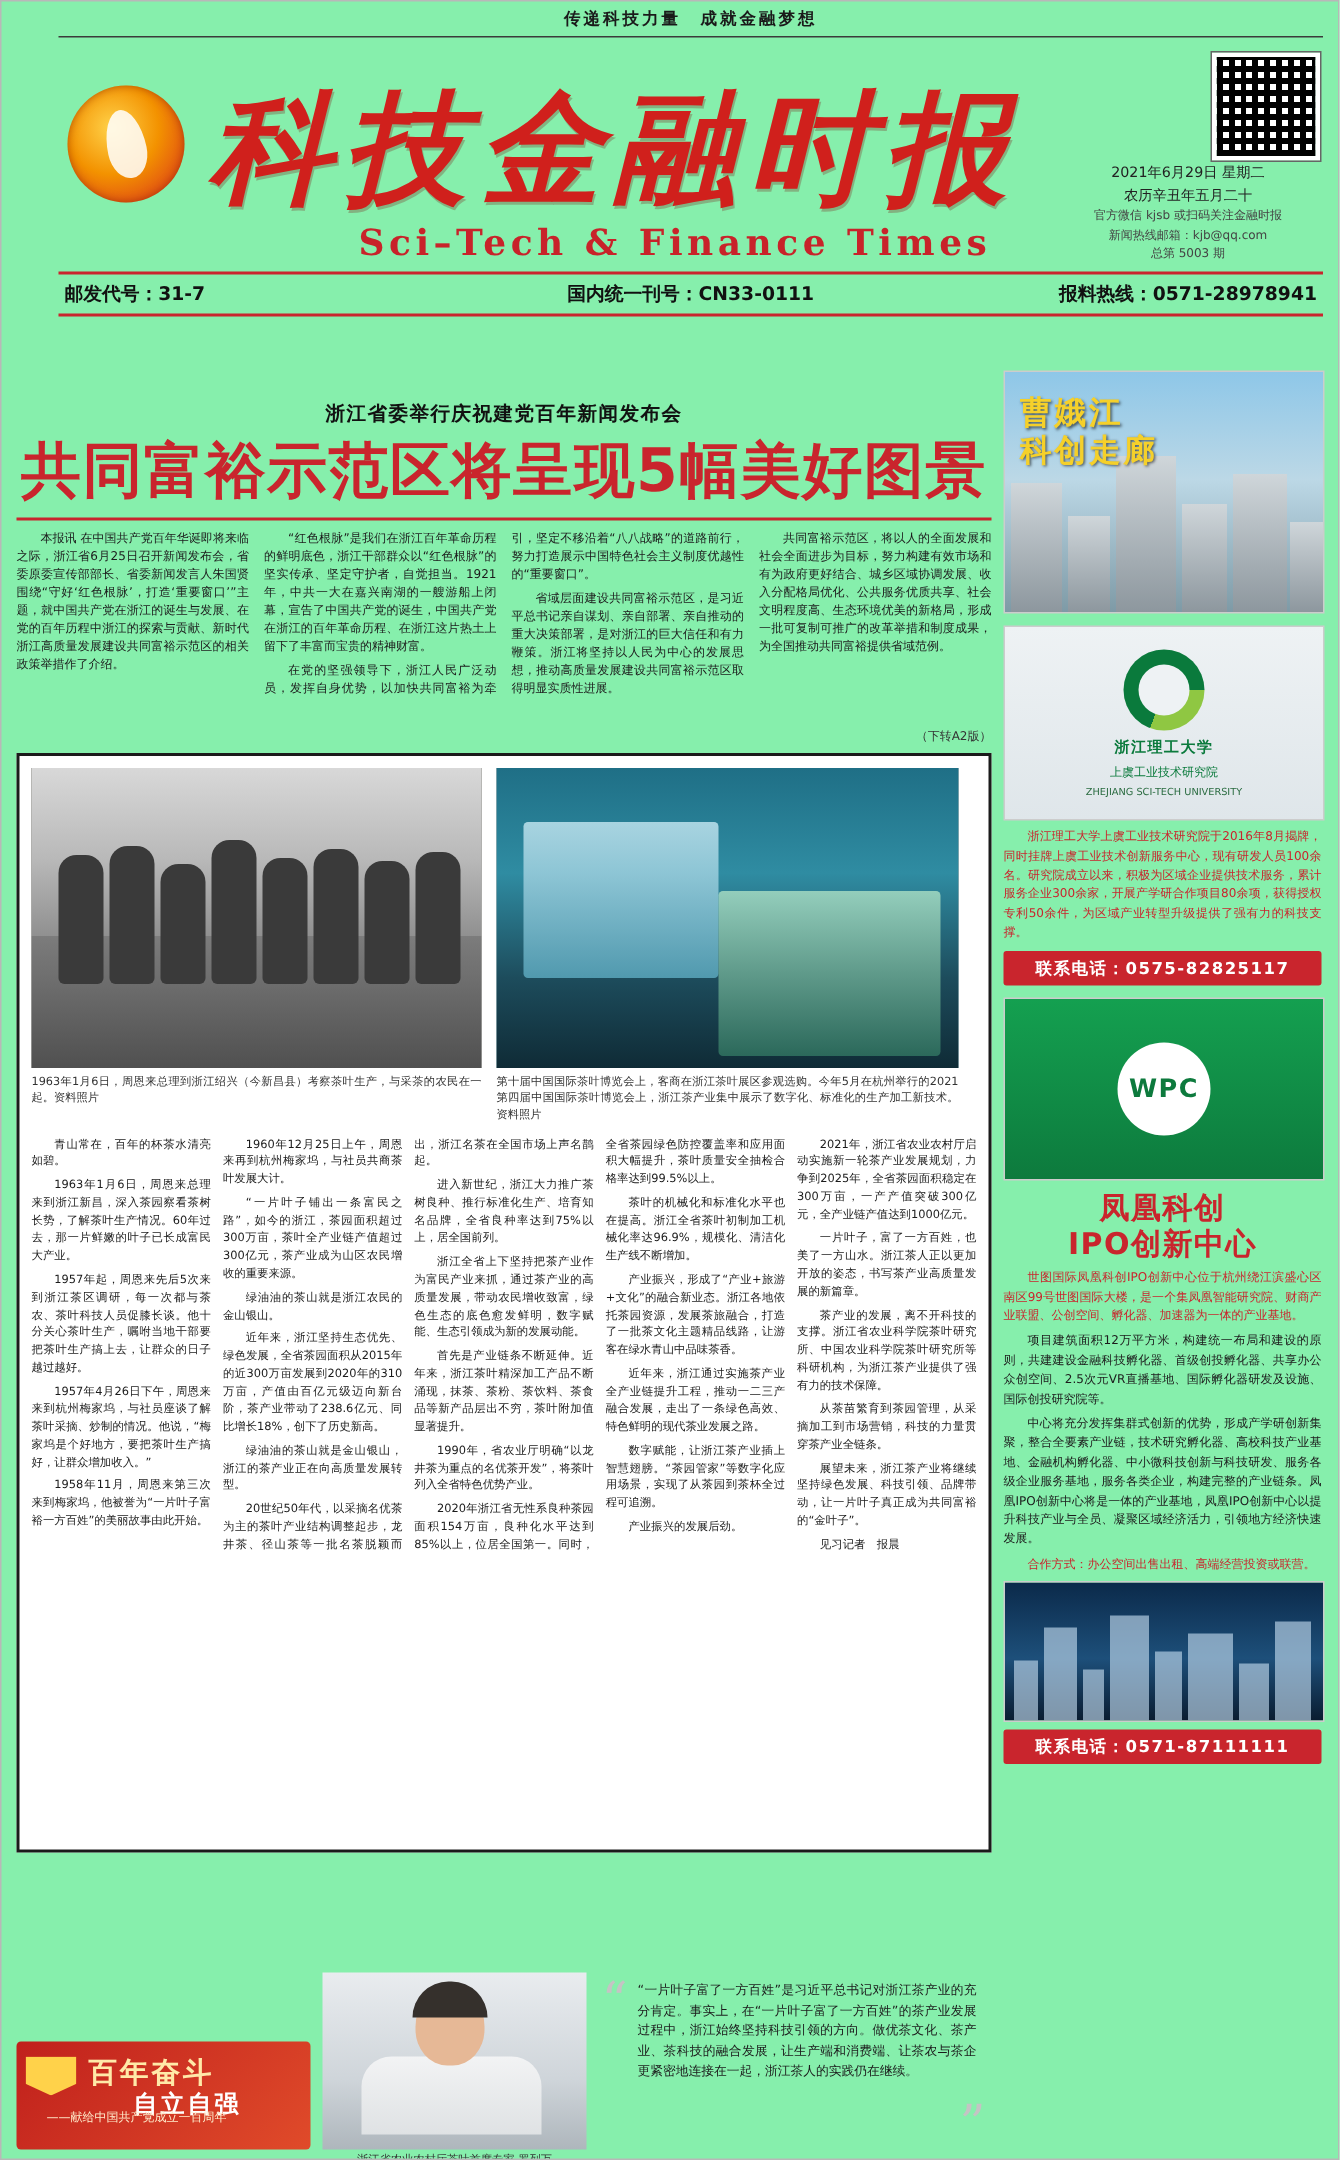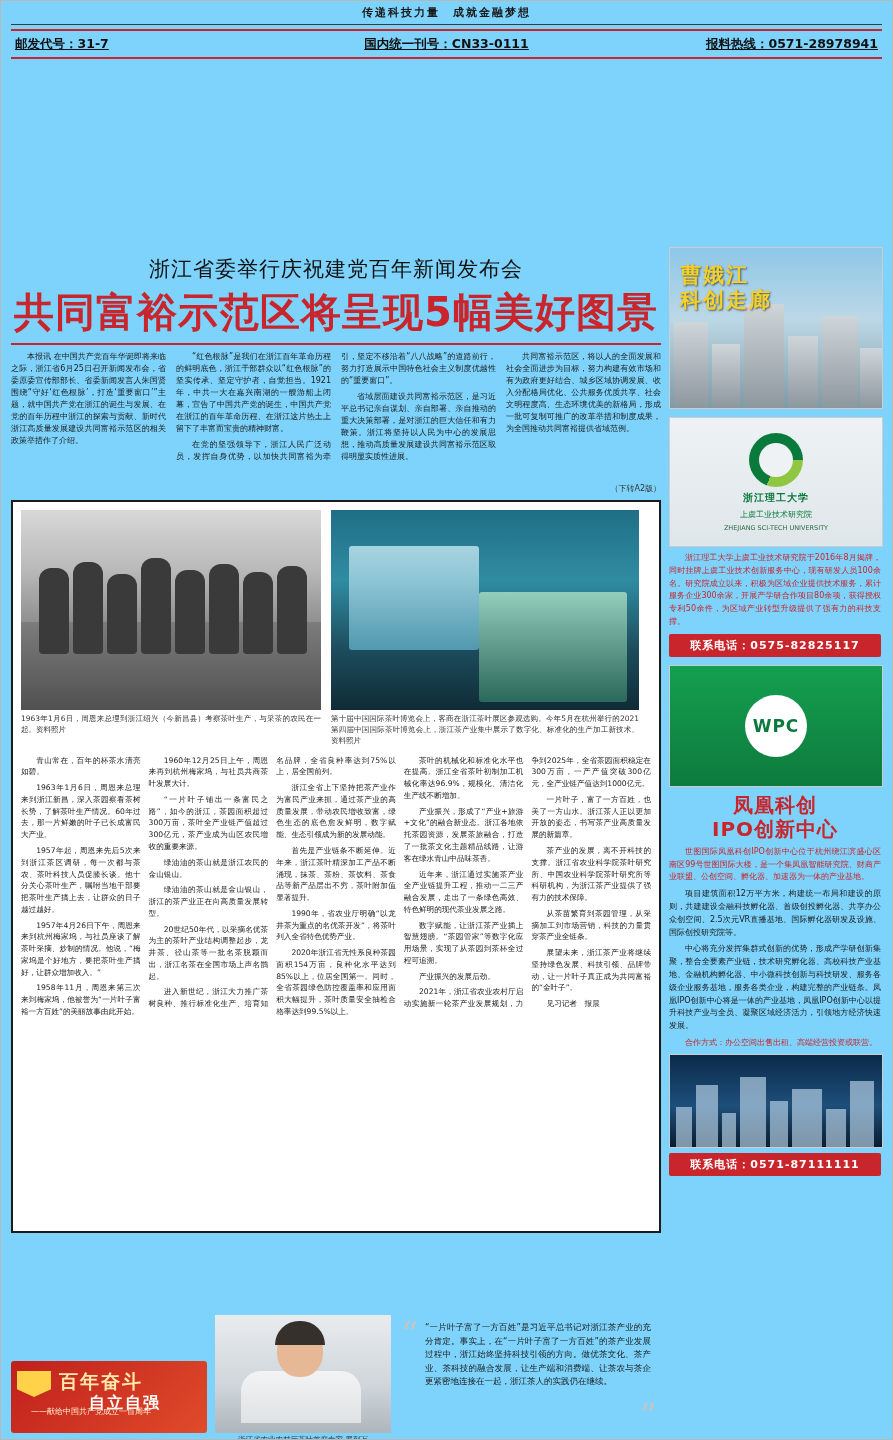--- a/index.html
+++ b/index.html
@@ -9,22 +9,23 @@
     font-family:"DejaVu Sans","Liberation Sans",sans-serif;
     color:#111;
     overflow:hidden;
     position:relative;
   }
   .page{
     position:relative;
     width:893px;height:1440px;
     box-sizing:border-box;
     border:1px solid #b8b8b8;
-    background:#7dd3fc;
+    background:#86efac;
     overflow:hidden;
+    padding-left:28px;
   }
   
   .slogan{
     text-align:center;
     font-size:11px;
     letter-spacing:2px;
     padding:4px 0 2px;
     color:#1a1a1a;
     font-weight:bold;
   }
@@ -85,34 +86,34 @@
   .masthead-meta .small{font-size:8px;color:#444;}
   
   .infobar{
     margin:4px 10px 0;
     border-top:2px solid #c9252d;
     border-bottom:2px solid #c9252d;
     height:26px;
     display:flex;align-items:center;
     font-size:12.5px;font-weight:bold;color:#111;
   }
-  .infobar div{flex:1;text-align:center;text-decoration:underline;}
+  .infobar div{flex:1;text-align:center;}
   .infobar div:first-child{text-align:left;padding-left:4px;}
   .infobar div:last-child{text-align:right;padding-right:4px;}
   
   .content{
     position:absolute;left:10px;top:246px;right:10px;bottom:6px;
     display:flex;gap:8px;
   }
   .left-col{width:650px;position:relative;}
   .right-col{width:212px;position:relative;}
   
   .kicker{
-    text-align:center;font-size:21px;font-weight:normal;color:#111;
-    letter-spacing:1px;margin-top:8px;
+    text-align:center;font-size:13px;font-weight:bold;color:#111;
+    letter-spacing:1px;margin-top:20px;
   }
   .headline{
     text-align:center;
     font-size:40px;font-weight:bold;color:#c9252d;
     letter-spacing:1px;line-height:1.15;margin:6px 0 8px;
     font-family:"DejaVu Sans","Liberation Sans",sans-serif;
   }
   .lead-rule{height:2px;background:#c9252d;margin:0 0 6px;}
   .lead-body{
     column-count:4;column-gap:10px;column-rule:0;
@@ -287,20 +288,33 @@
   .city-photo i{position:absolute;bottom:0;background:rgba(190,215,235,.65);}
 </style>
 </head>
 <body>
 
 <div class="page">
 
   <div class="slogan">传递科技力量　成就金融梦想</div>
   <div class="rule-thin"></div>
 
+  <div class="masthead">
+    <div class="logo-sun"></div>
+    <div class="title-cn">科技金融时报</div>
+    <div class="title-en">Sci–Tech  &amp;  Finance  Times</div>
+    <div class="qr"></div>
+    <div class="masthead-meta">
+      <div class="line">2021年6月29日 星期二</div>
+      <div class="line">农历辛丑年五月二十</div>
+      <div class="line small">官方微信 kjsb 或扫码关注金融时报</div>
+      <div class="line small">新闻热线邮箱：kjb@qq.com</div>
+      <div class="line small">总第 5003 期</div>
+    </div>
+  </div>
 
   <div class="infobar">
     <div>邮发代号：31-7</div>
     <div>国内统一刊号：CN33-0111</div>
     <div>报料热线：0571-28978941</div>
   </div>
 
   <div class="content">
 
     <div class="left-col">
@@ -347,20 +361,21 @@
 
         <div class="main-article">
           <p>青山常在，百年的杯茶水清亮如碧。</p>
           <p>1963年1月6日，周恩来总理来到浙江新昌，深入茶园察看茶树长势，了解茶叶生产情况。60年过去，那一片鲜嫩的叶子已长成富民大产业。</p>
           <p>1957年起，周恩来先后5次来到浙江茶区调研，每一次都与茶农、茶叶科技人员促膝长谈。他十分关心茶叶生产，嘱咐当地干部要把茶叶生产搞上去，让群众的日子越过越好。</p>
           <p>1957年4月26日下午，周恩来来到杭州梅家坞，与社员座谈了解茶叶采摘、炒制的情况。他说，“梅家坞是个好地方，要把茶叶生产搞好，让群众增加收入。”</p>
           <p>1958年11月，周恩来第三次来到梅家坞，他被誉为“一片叶子富裕一方百姓”的美丽故事由此开始。</p>
           <p>1960年12月25日上午，周恩来再到杭州梅家坞，与社员共商茶叶发展大计。</p>
           <p>“一片叶子铺出一条富民之路”，如今的浙江，茶园面积超过300万亩，茶叶全产业链产值超过300亿元，茶产业成为山区农民增收的重要来源。</p>
           <p>绿油油的茶山就是浙江农民的金山银山。</p>
+          <p>近年来，浙江坚持生态优先、绿色发展，全省茶园面积从2015年的近300万亩发展到2020年的310万亩，产值由百亿元级迈向新台阶，茶产业带动了238.6亿元、同比增长18%，创下了历史新高。</p>
           <p>绿油油的茶山就是金山银山，浙江的茶产业正在向高质量发展转型。</p>
           <p>20世纪50年代，以采摘名优茶为主的茶叶产业结构调整起步，龙井茶、径山茶等一批名茶脱颖而出，浙江名茶在全国市场上声名鹊起。</p>
           <p>进入新世纪，浙江大力推广茶树良种、推行标准化生产、培育知名品牌，全省良种率达到75%以上，居全国前列。</p>
           <p>浙江全省上下坚持把茶产业作为富民产业来抓，通过茶产业的高质量发展，带动农民增收致富，绿色生态的底色愈发鲜明，数字赋能、生态引领成为新的发展动能。</p>
           <p>首先是产业链条不断延伸。近年来，浙江茶叶精深加工产品不断涌现，抹茶、茶粉、茶饮料、茶食品等新产品层出不穷，茶叶附加值显著提升。</p>
           <p>1990年，省农业厅明确“以龙井茶为重点的名优茶开发”，将茶叶列入全省特色优势产业。</p>
           <p>2020年浙江省无性系良种茶园面积154万亩，良种化水平达到85%以上，位居全国第一。同时，全省茶园绿色防控覆盖率和应用面积大幅提升，茶叶质量安全抽检合格率达到99.5%以上。</p>
           <p>茶叶的机械化和标准化水平也在提高。浙江全省茶叶初制加工机械化率达96.9%，规模化、清洁化生产线不断增加。</p>
           <p>产业振兴，形成了“产业+旅游+文化”的融合新业态。浙江各地依托茶园资源，发展茶旅融合，打造了一批茶文化主题精品线路，让游客在绿水青山中品味茶香。</p>
           <p>近年来，浙江通过实施茶产业全产业链提升工程，推动一二三产融合发展，走出了一条绿色高效、特色鲜明的现代茶业发展之路。</p>

